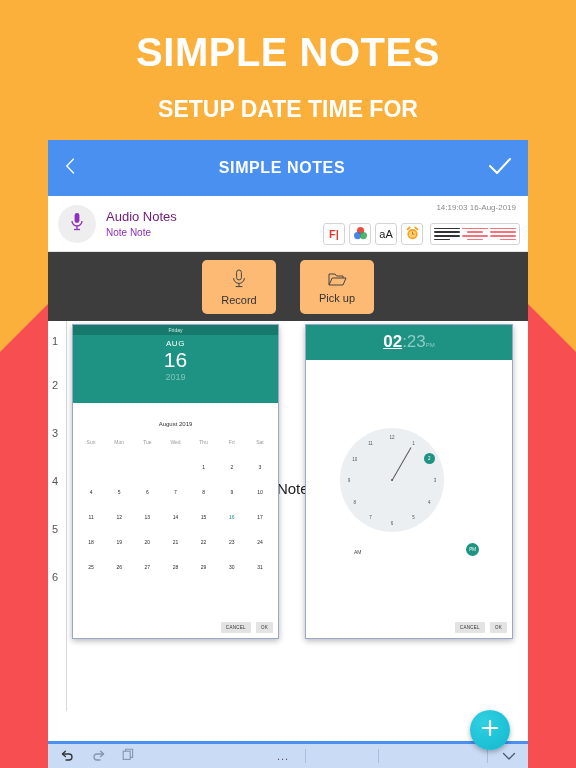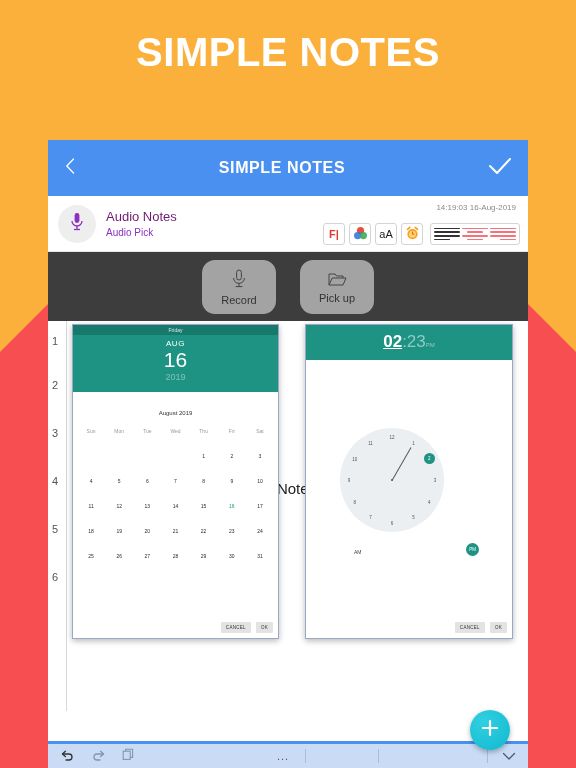--- a/index.html
+++ b/index.html
@@ -126,21 +126,21 @@
   .align-box i { display:block; height: 1.6px; border-radius: 1px; }
 
   
   .record-bar {
     height: 69px; background: #3d3d3d;
     display: flex; align-items: center; justify-content: center;
     gap: 24px;
   }
   .rec-btn {
     width: 74px; height: 54px;
-    background: #a3a3a3; border-radius: 13px;
+    background: #fdba74; border-radius: 5px;
     display: flex; flex-direction: column;
     align-items: center; justify-content: center; gap: 2px;
     color: #333; font-size: 11px;
   }
 
   
   .editor {
     position: relative; height: 390px; background: #fff;
     overflow: hidden;
   }
@@ -168,21 +168,21 @@
   #date-dialog { left: 24px; top: 3px; width: 207px; height: 315px; }
   #time-dialog { left: 257px; top: 3px; width: 208px; height: 315px; }
   .dlg-head {
     background: #1E9383; color: #fff; text-align: center;
   }
   .dlg-head-top {
     background: #17796C; font-size: 5px; padding: 2px 0; color: #cfeae6;
   }
   .dlg-month { font-size: 8px; margin-top: 4px; letter-spacing: 0.6px; }
   .dlg-day { font-size: 21px; font-weight: 300; line-height: 24px; }
-  .dlg-year { font-size: 9px; color: #7fc4ba; padding-bottom: 10px; }
+  .dlg-year { font-size: 9px; color: #7fc4ba; padding-bottom: 21px; }
   .cal-title { text-align: center; font-size: 6px; color: #333; margin-top: 18px; }
   .cal-grid {
     margin: 12px 4px 0 4px;
     display: grid; grid-template-columns: repeat(7, 1fr);
     row-gap: 19px;
     text-align: center;
   }
   .cal-grid .dow { font-size: 5px; color: #9a9a9a; }
   .cal-grid .day { font-size: 5px; color: #2c2c2c; }
   .cal-grid .day.sel { color: #1E9383; }
@@ -267,20 +267,21 @@
 <div id="stage">
 
   <div class="corner-red-left"></div>
   <div class="corner-red-left-fill"></div>
   <div class="corner-red-right"></div>
   <div class="corner-red-right-fill"></div>
 
   <div class="headline-wrap">
     <div class="headline">SIMPLE NOTES</div>
     <div class="subhead">
+      <div>SETUP DATE TIME FOR</div>
     </div>
   </div>
 
   <div id="phone">
 
     <div class="appbar">
       <div class="appbar-back">
         <span>
           <svg width="10" height="16" viewBox="0 0 10 16">
               <path d="M8.5 1 L1.8 8 L8.5 15" stroke="#fff" stroke-width="1.3" fill="none" stroke-linecap="round"></path>
@@ -303,21 +304,21 @@
           <svg width="14" height="20" viewBox="0 0 14 20">
             <rect x="4.6" y="1" width="4.8" height="10" rx="2.4" fill="#8E2FBF"></rect>
             <path d="M2 9 a5 5 0 0 0 10 0" stroke="#8E2FBF" stroke-width="1.3" fill="none"></path>
             <line x1="7" y1="14" x2="7" y2="17.5" stroke="#8E2FBF" stroke-width="1.3"></line>
             <line x1="4" y1="17.5" x2="10" y2="17.5" stroke="#8E2FBF" stroke-width="1.3"></line>
           </svg>
         </span>
       </div>
       <div class="note-meta">
         <div class="note-title">Audio Notes</div>
-        <div class="note-sub">Audio Pick</div>
+        <div class="note-sub">Note Note</div>
       </div>
       <div class="note-time">14:19:03 16-Aug-2019</div>
 
       <div class="fmt-bar">
         <div class="fmt-btn">
           <span style="color:#E23B2E;font-weight:bold;font-size:11px;">F|</span>
         </div>
         <div class="fmt-btn">
           <span>
             <svg width="15" height="15" viewBox="0 0 15 15">

